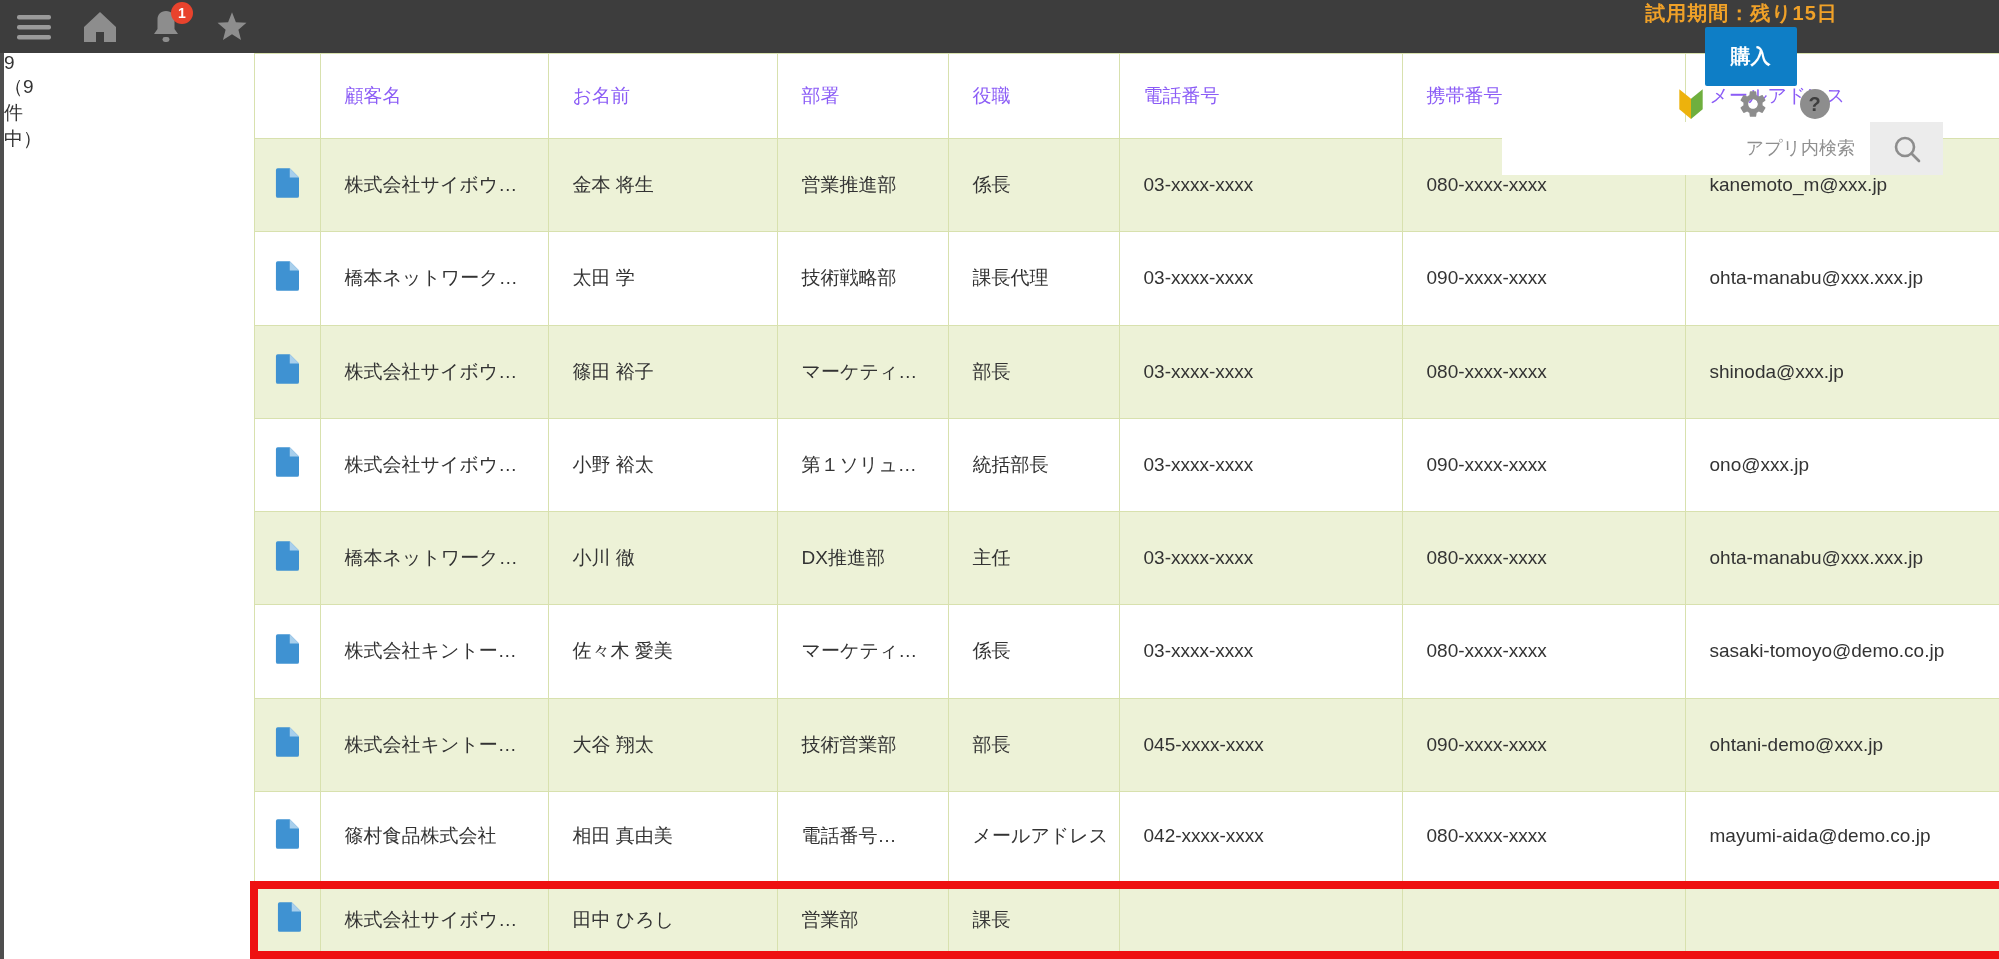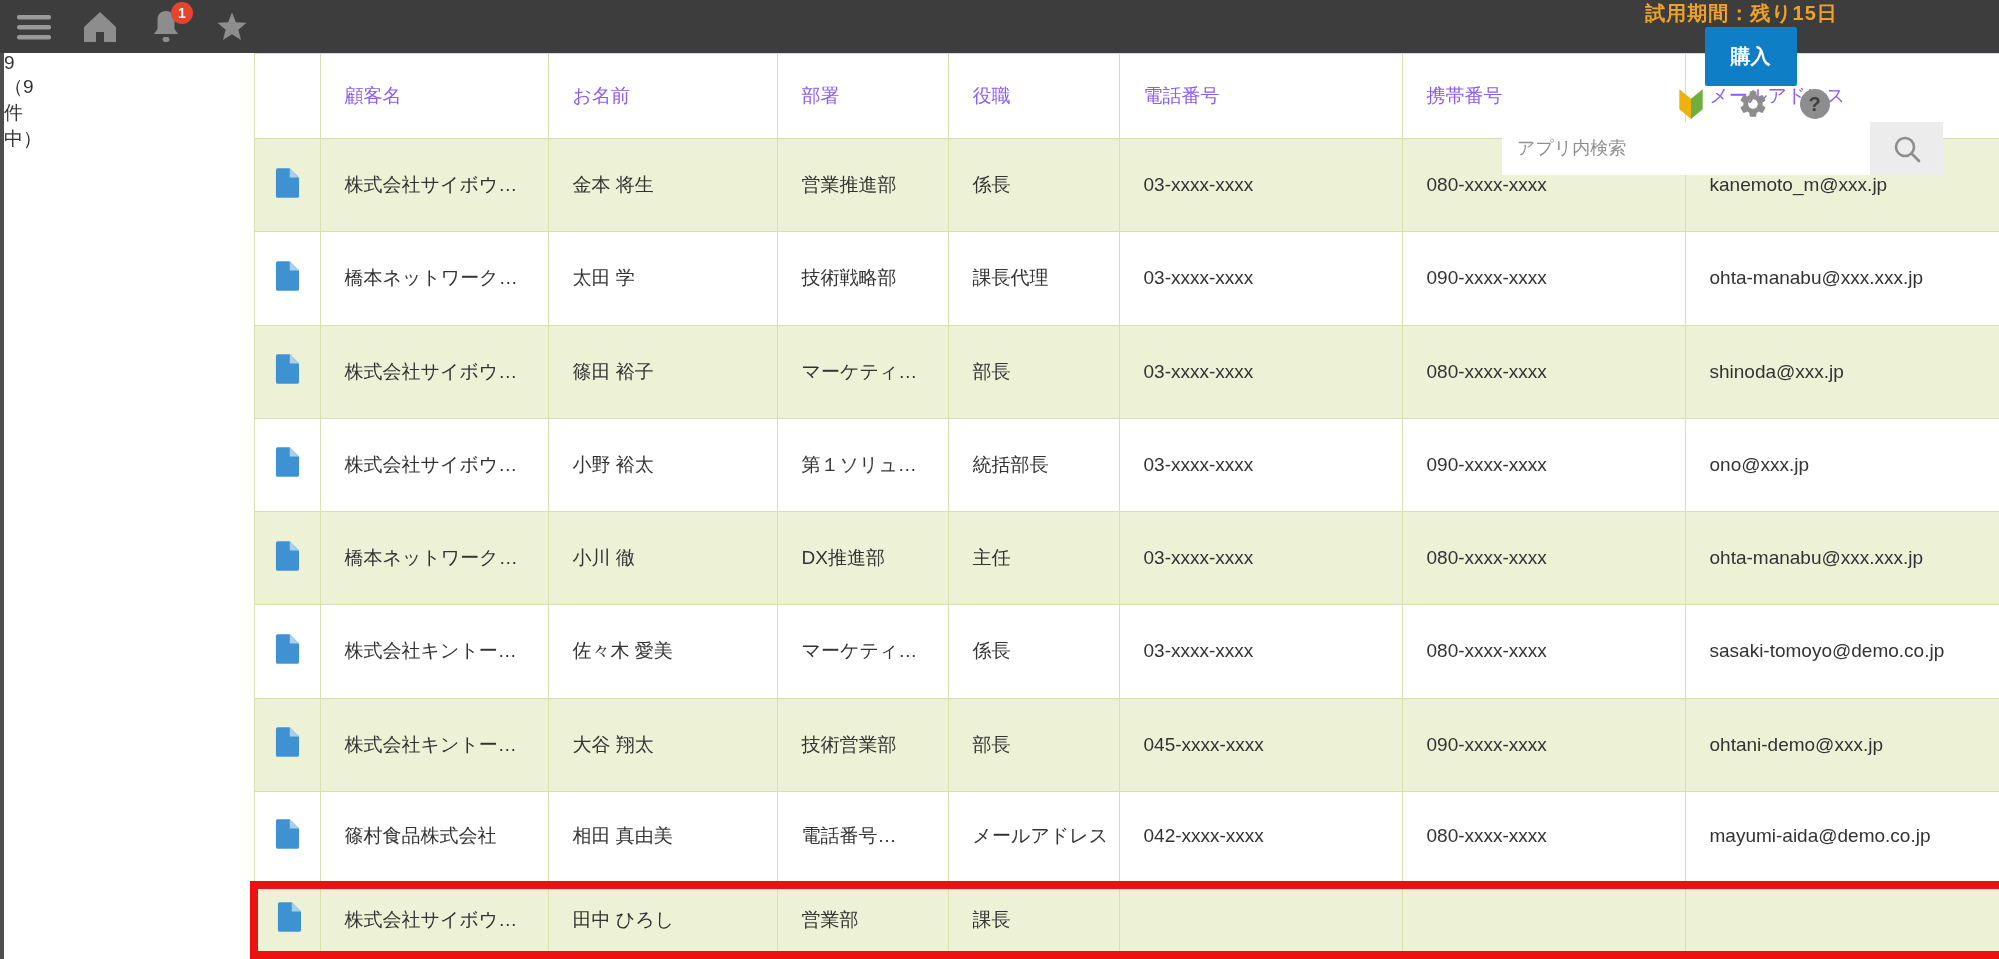--- a/index.html
+++ b/index.html
@@ -18,21 +18,21 @@
     display:flex; align-items:center; justify-content:center; padding:0 5px; }
   .tb-right { margin-left:auto; display:flex; align-items:center; height:53px;flex-direction:column; }
   .trial { color:#f0a128; font-size:20px; font-weight:bold; letter-spacing:1px; margin-right:18px; white-space:nowrap; }
   .buy-btn { background:#0e7ec6; color:#fff; border:none; font-size:20px; font-weight:bold;
     padding:16px 26px; cursor:pointer; font-family:inherit; border-radius:2px; }
   .tb-mini { display:flex; align-items:center; gap:26px; margin:0 26px 0 30px; }
   .help-circle { width:30px; height:30px; border-radius:50%; background:#8d8d8d;
     color:#3d3d3d; font-size:20px; font-weight:bold; display:flex; align-items:center; justify-content:center; }
   .search-wrap { display:flex; align-items:stretch; height:53px; }
   .search-input { width:368px; border:none; outline:none; font-size:18px; padding:16px 15px;
-    font-family:inherit; color:#333; background:#fff; }
+    font-family:inherit; color:#333; background:#fff;text-align:right; }
   .search-input::placeholder { color:#8f8f8f; }
   .search-btn { width:73px; border:none; background:#ececec; cursor:pointer;
     display:flex; align-items:center; justify-content:center; }
   .tb-corner { width:56px; }
 
   
   .frame { height:906px; border-left:4px solid #4e4e4e; border-right:9px solid #4e4e4e;
     background:#fff; display:flex; flex-direction:row; }
   .pag { display:flex; align-items:center; justify-content:flex-end;
     padding-right:208px; font-size:19px; color:#333; }

